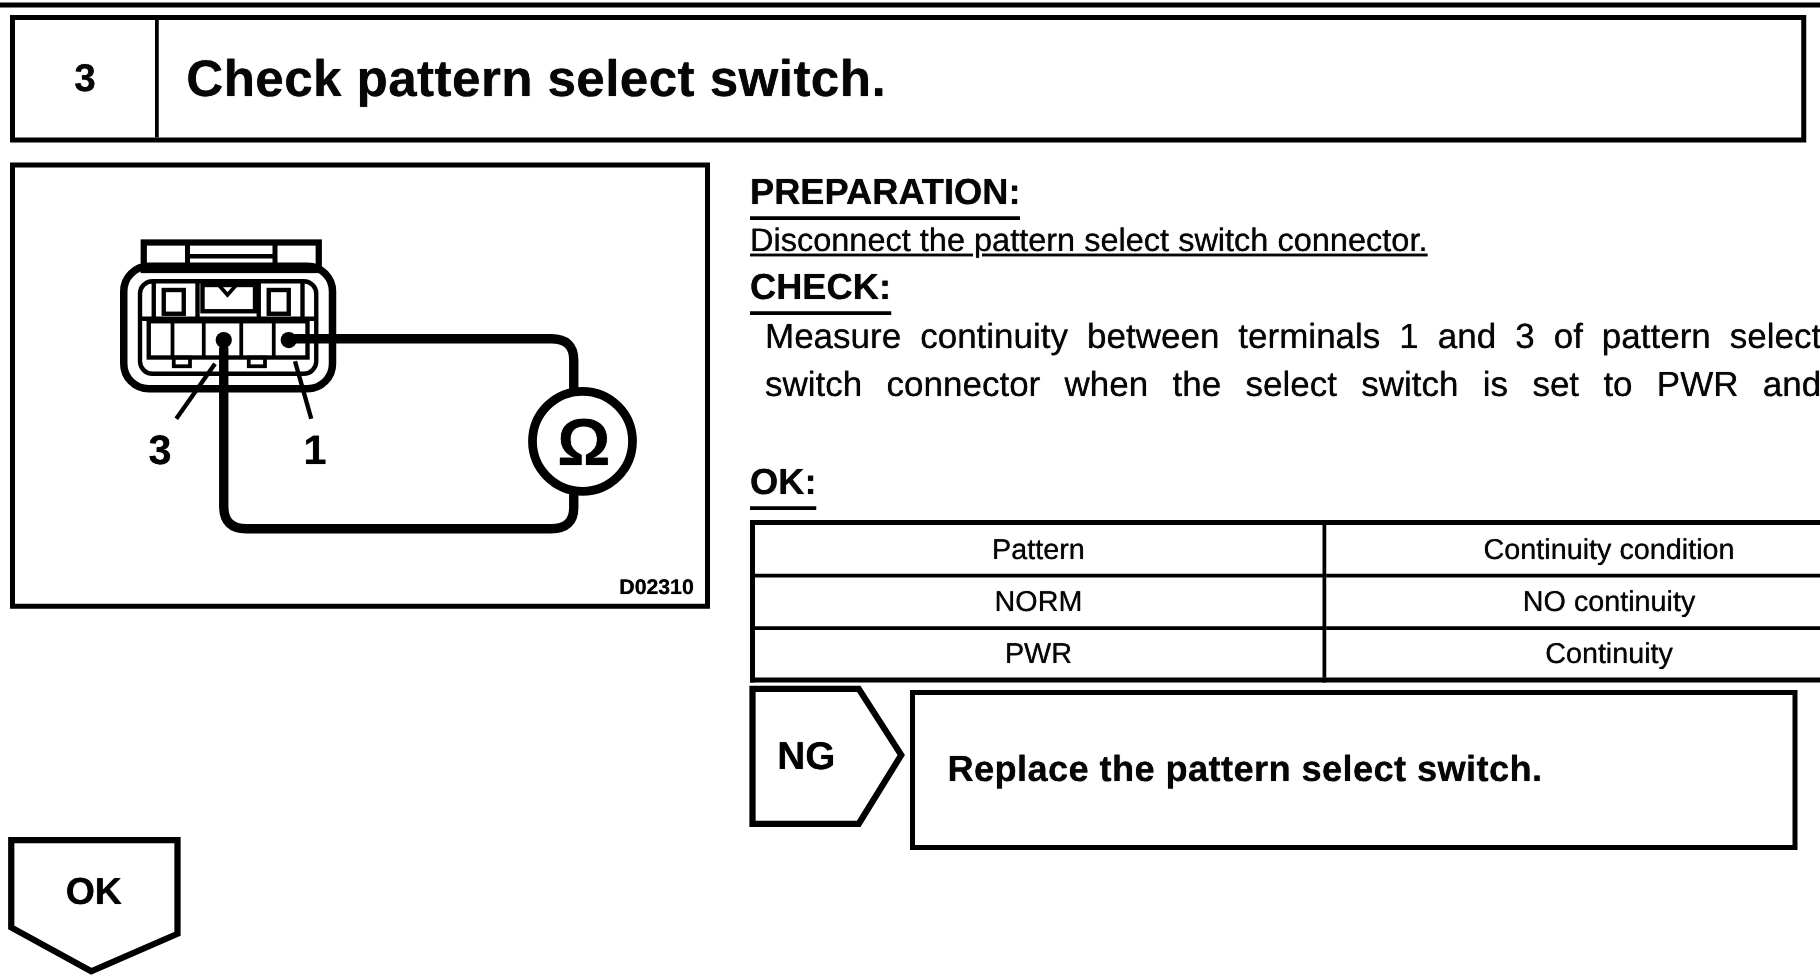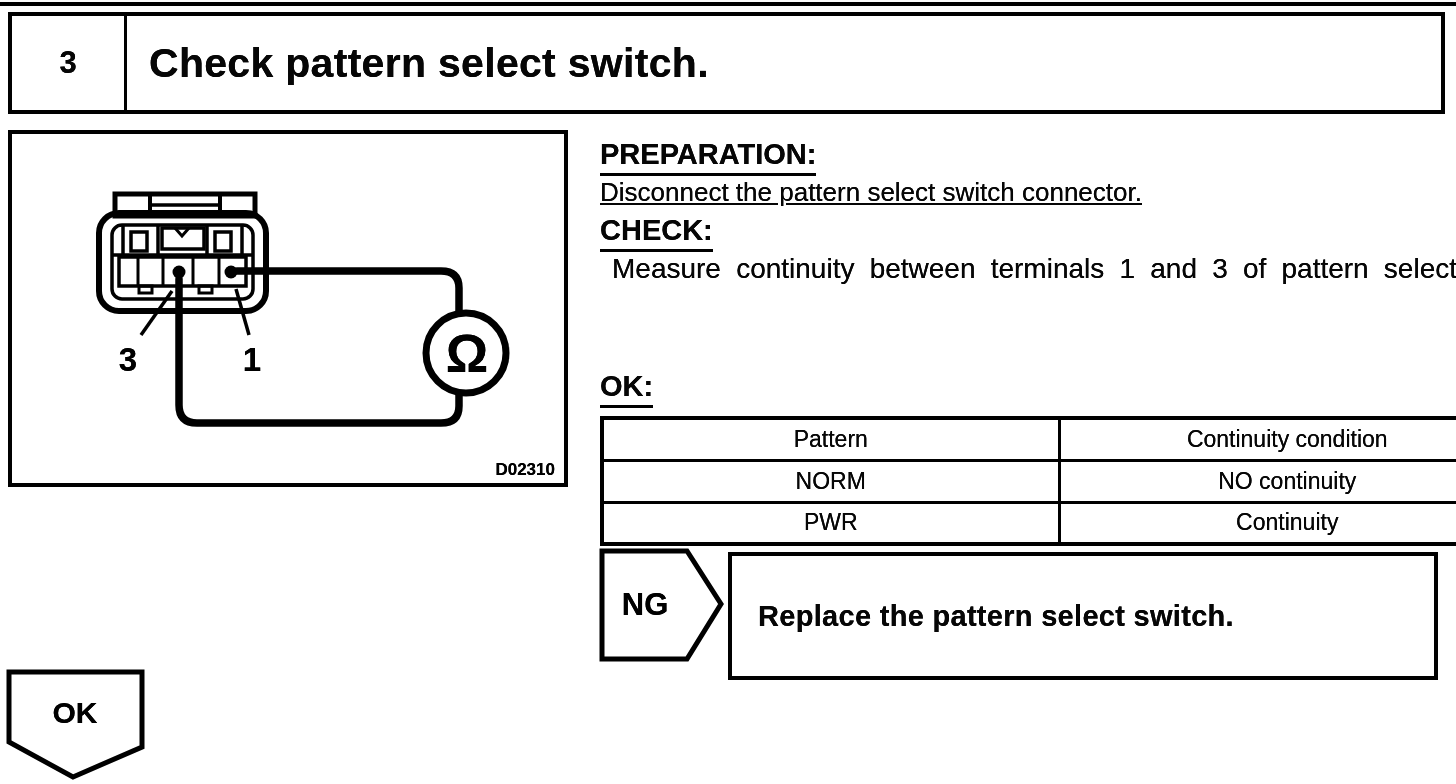--- a/index.html
+++ b/index.html
@@ -147,20 +147,21 @@
       <text x="240" y="237" text-anchor="middle" font-size="33" font-weight="bold" fill="#000">1</text>
 
       <text x="543" y="341" text-anchor="end" font-size="17" font-weight="bold" fill="#000">D02310</text>
     </svg>
   </div>
 
   <div class="rc-head" style="top:140px">PREPARATION:</div>
   <div class="rc-text" style="top:179px">Disconnect the pattern select switch connector.</div>
   <div class="rc-head" style="top:216px">CHECK:</div>
   <div class="rc-line rc-just" style="top:255px">Measure continuity between terminals 1 and 3 of pattern select</div>
+  <div class="rc-line rc-just" style="top:294px">switch connector when the select switch is set to PWR and</div>
   <div class="rc-head" style="top:372px">OK:</div>
 
   <table class="ok-table">
     <tbody>
       <tr>
         <td>Pattern</td>
         <td>Continuity condition</td>
       </tr>
       <tr>
         <td>NORM</td>

